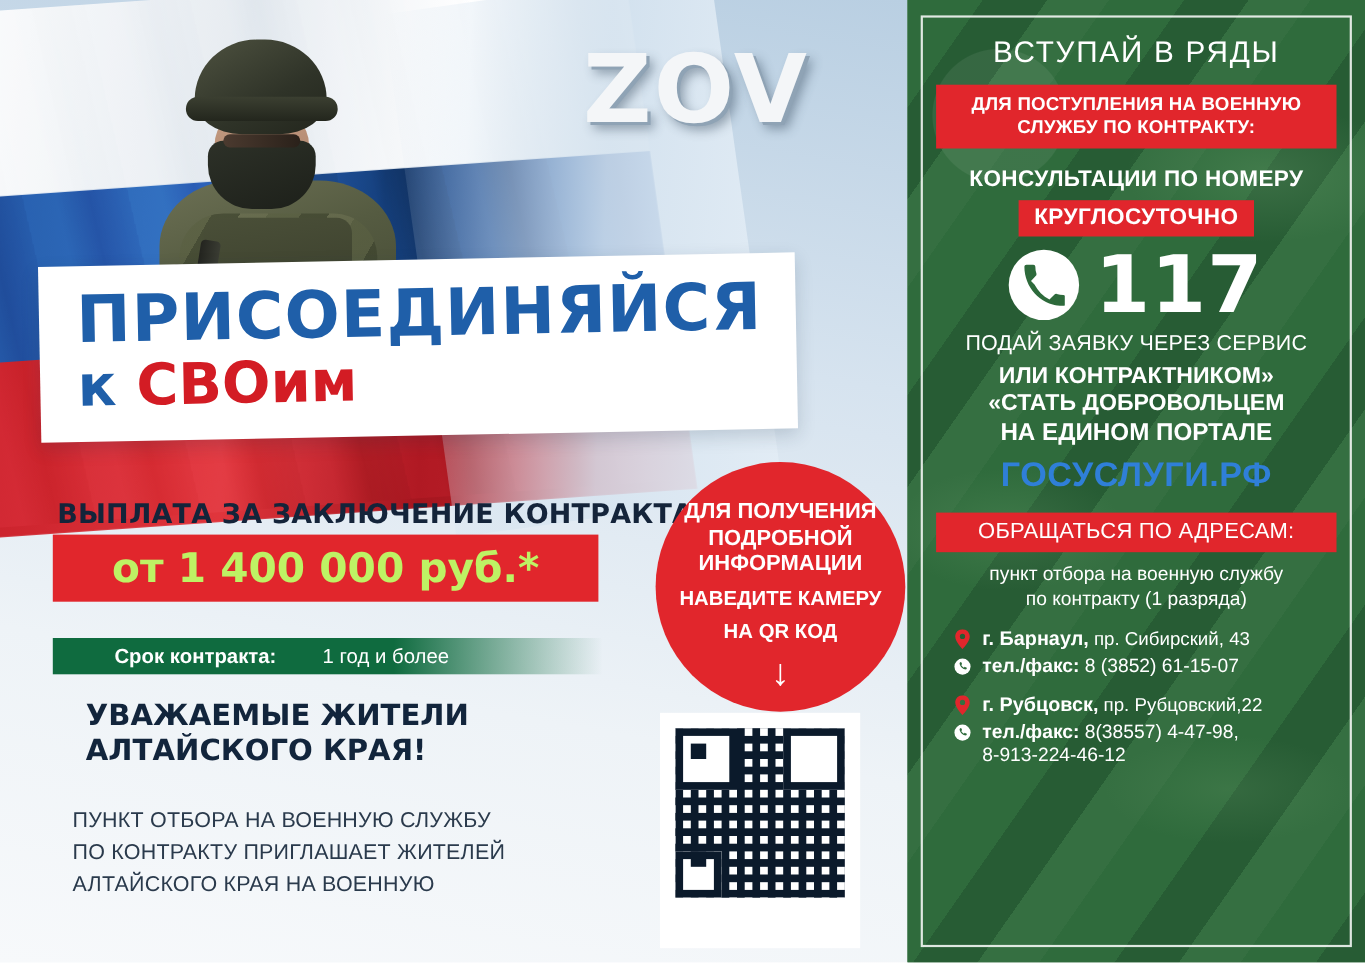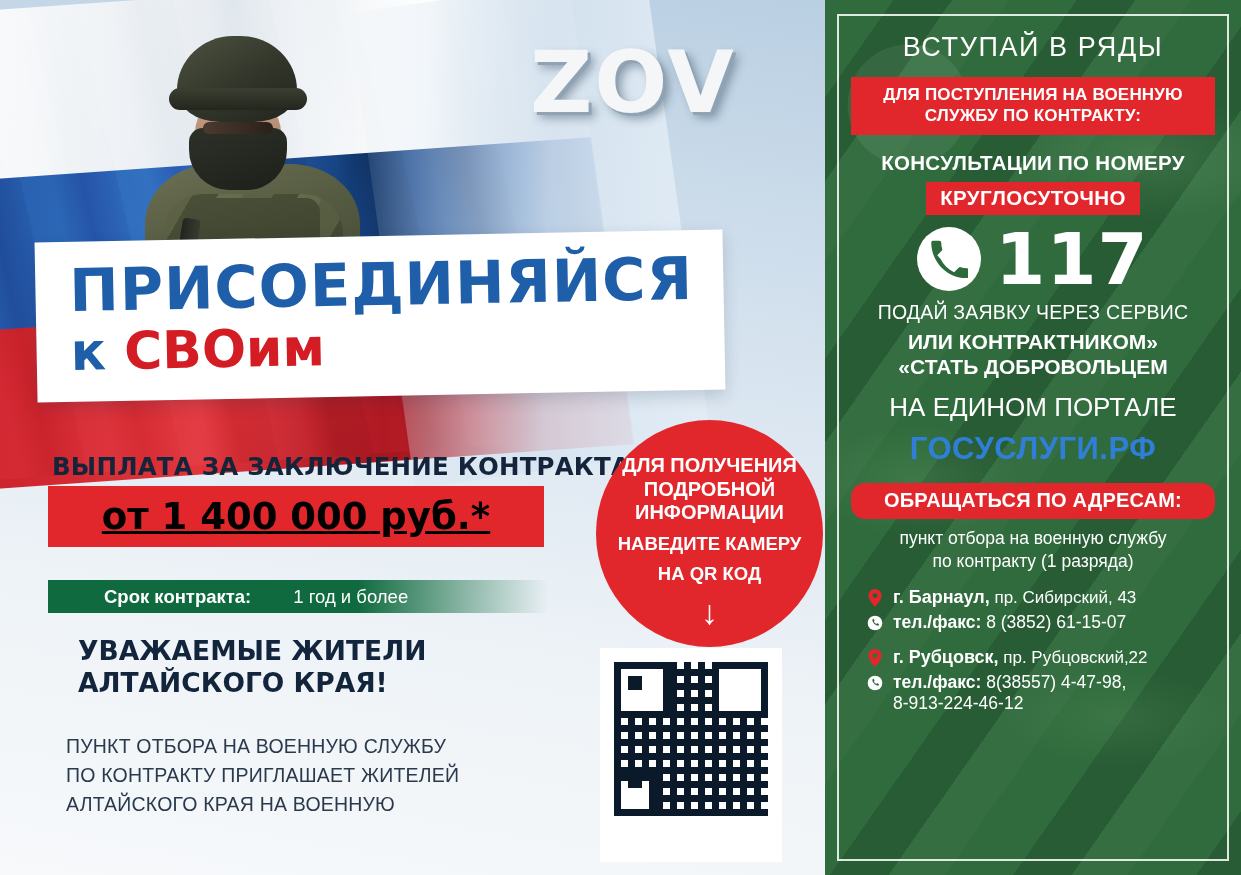--- a/index.html
+++ b/index.html
@@ -146,23 +146,22 @@
     font-size: 24.5px; font-weight: 800; color: #14243a; letter-spacing: .2px;
     font-family: "DejaVu Sans", sans-serif;
   }
   .pay-amount {
     position: absolute; left: 48px; top: 486px;
     width: 496px; height: 61px;
     background: #e1262c;
     display: flex; align-items: center; justify-content: center;
   }
   .pay-amount span {
-    color: #000000; font-size: 37px; font-weight: 800;
-    font-family: "DejaVu Sans", sans-serif;
-    text-decoration: underline;
+    color: #bef264; font-size: 37px; font-weight: 800;
+    font-family: "DejaVu Sans", sans-serif;
   }
   .term {
     position: absolute; left: 48px; top: 580px;
     width: 500px; height: 33px;
     background: linear-gradient(90deg,#0f6b3f 0%, #0f6b3f 62%, rgba(15,107,63,0) 100%);
     display: flex; align-items: center; padding-left: 56px; gap: 36px;
   }
   .term b { color:#ffffff; font-size: 18.5px; font-weight: 800; }
   .term i { color:#ffffff; font-size: 18.5px; font-style: normal; font-weight: 400; margin-left: 6px;}
 
@@ -257,26 +256,26 @@
     display: flex; align-items: center; justify-content: center; gap: 14px; margin-top: 10px;
   }
   .phone-ico {
     width: 64px; height: 64px; border-radius: 50%; background: #ffffff;
     display: flex; align-items: center; justify-content: center;
   }
   .phone-ico svg { width: 38px; height: 38px; }
   .phone-num { font-size: 72px; font-weight: 800; line-height: .95; letter-spacing: 1px; font-family:"DejaVu Sans", sans-serif;}
   .r-apply { margin-top: 8px; font-size: 19.5px; letter-spacing: .2px; }
   .r-quote { margin-top: 5px; font-size: 21px; font-weight: 800; line-height: 1.2; }
-  .r-portal { margin-top: 13px; font-size: 26px; }
+  .r-portal { margin-top: 1px; font-size: 22px; font-weight: bold; }
   .r-gos { margin-top: 8px; font-size: 31px; font-weight: 800; color: #2f7fd8; letter-spacing: .5px; }
 
   .addr-bar {
     margin: 16px -2px 0; background: #e1262c; padding: 6px 4px 7px;
-    font-size: 20px; font-weight: 700; letter-spacing: .2px; border-radius: 14px;
+    font-size: 20px; font-weight: 400; letter-spacing: .2px;
   }
   .addr-sub { margin-top: 8px; font-size: 17.5px; line-height: 1.3; }
 
   .addr-block { margin-top: 14px; text-align: left; padding-left: 14px; }
   .addr-line { display: flex; align-items: flex-start; gap: 8px; margin-top: 4px; }
   .addr-line .ico { flex: 0 0 18px; margin-top: 2px; }
   .addr-line .ico svg { width: 16px; height: 18px; display:block; }
   .addr-city { font-size: 18px; font-weight: 800; text-align: right; }
   .addr-city .thin { font-weight: 400; font-size: 17px; }
   .addr-tel { font-size: 17.5px; font-weight: 800; }

